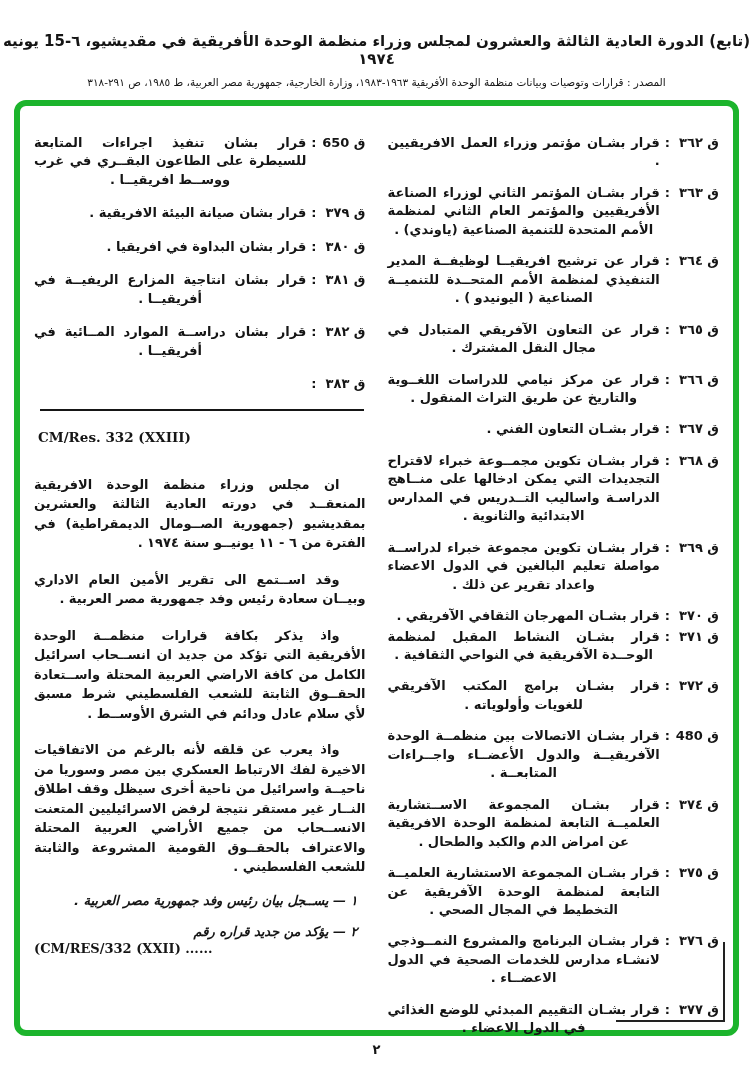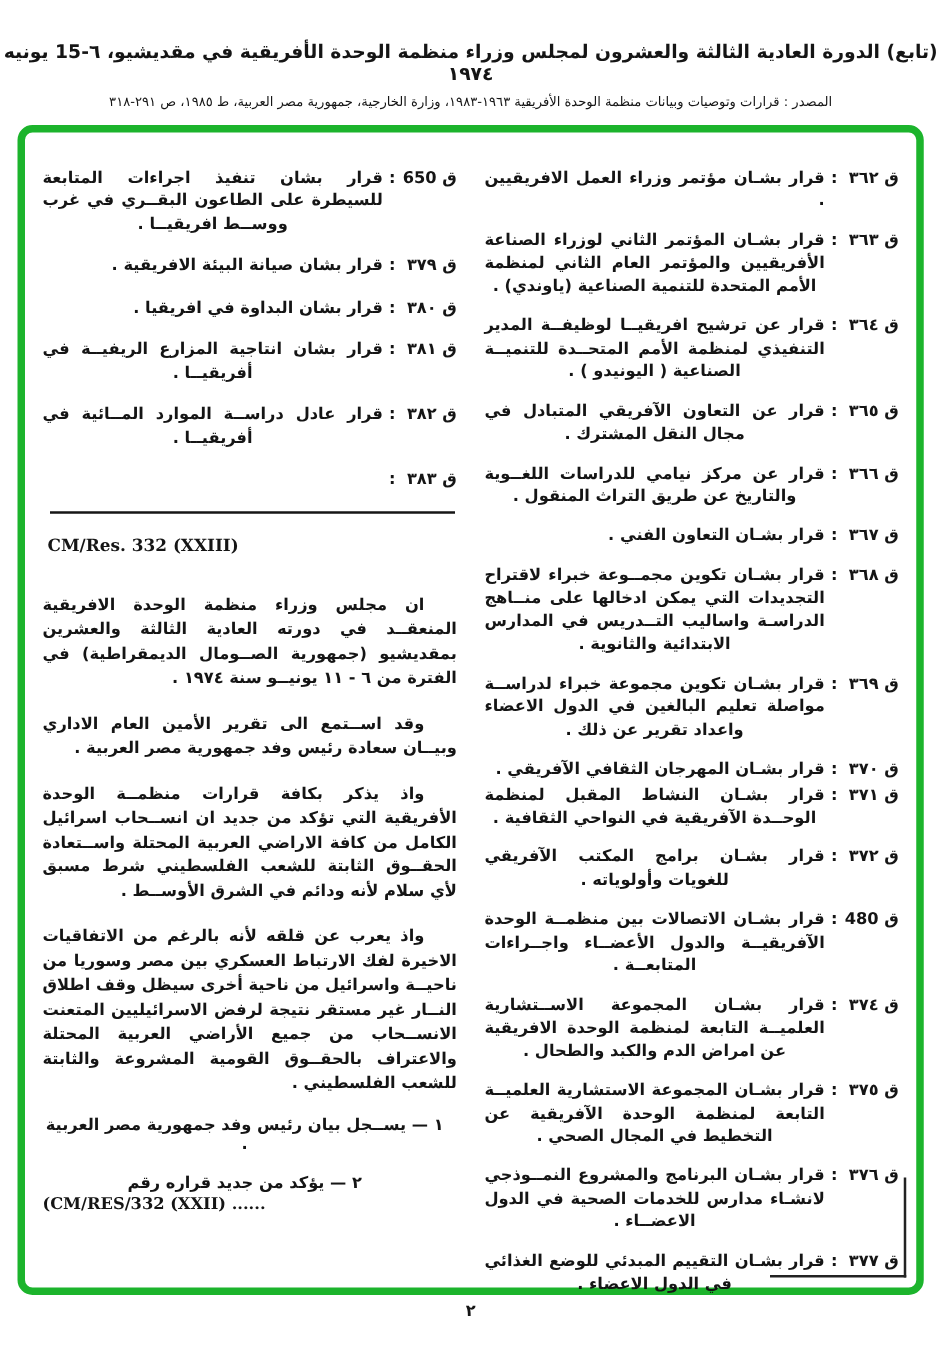--- a/index.html
+++ b/index.html
@@ -40,22 +40,22 @@
   .divider { border-top:2px solid #161616; margin:14px 2px 18px 6px; }
   .cm-ref { direction:ltr; text-align:left; font-weight:bold; font-size:13.5px;
             font-family:"DejaVu Serif", serif; margin:0 6px 0 4px; }
   .doc-title { text-align:center; direction:rtl; font-weight:bold; }
   .doc-title .t1 { font-size:14.5px; margin-top:24px; }
   .doc-title .t2 { font-size:13.5px; margin-top:12px; }
   .doc-title .t3 { font-size:13.5px; margin-top:12px; }
   .doc-p { direction:rtl; text-align:justify; text-indent:26px;
            font-size:13px; font-weight:bold; line-height:1.5; margin-top:17px; }
   .doc-p.first { margin-top:30px; }
-  .doc-point { direction:rtl; text-align:center; font-size:13px; font-weight:bold;
-               margin:16px 8px 0 0; }
+  .doc-point { direction:rtl; text-align:right; font-size:13px; font-weight:bold;
+               margin:16px 8px 0 0;font-style:italic; }
   .doc-ref2 { direction:ltr; text-align:left; font-weight:bold; font-size:13px;
               font-family:"DejaVu Serif", serif; margin-top:2px; }
 
   
   .frame-v { position:absolute; left:723px; top:942px; width:2px; height:80px; background:#222; }
   .frame-h { position:absolute; left:616px; top:1020px; width:109px; height:2px; background:#222; }
 
   
   .pagenum { position:absolute; top:1042px; left:0; right:0; text-align:center;
              font-size:13px; font-weight:bold; }
@@ -171,35 +171,35 @@
           <span class="res-text">قرار بشان البداوة في افريقيا .</span>
         </div>
       <div class="res-item">
           <span class="res-num">ق ٣٨١</span>
           <span class="res-sep">:</span>
           <span class="res-text">قرار بشان انتاجية المزارع الريفيــة في أفريقيــا .</span>
         </div>
       <div class="res-item">
           <span class="res-num">ق ٣٨٢</span>
           <span class="res-sep">:</span>
-          <span class="res-text">قرار عادل دراســة الموارد المــائية في أفريقيــا .</span>
+          <span class="res-text">قرار بشان دراســة الموارد المــائية في أفريقيــا .</span>
         </div>
       <div class="res-item">
           <span class="res-num">ق ٣٨٣</span>
           <span class="res-sep">:</span>
         </div>
 
       <div class="divider"></div>
 
       <div class="cm-ref">CM/Res. 332 (XXIII)</div>
 
 
       <p class="doc-p first">ان مجلس وزراء منظمة الوحدة الافريقية المنعقــد في دورته العادية الثالثة والعشرين بمقديشيو (جمهورية الصــومال الديمقراطية) في الفترة من ٦ - ١١ يونيــو سنة ١٩٧٤ .</p>
       <p class="doc-p">وقد اســتمع الى تقرير الأمين العام الاداري وبيــان سعادة رئيس وفد جمهورية مصر العربية .</p>
-      <p class="doc-p">واذ يذكر بكافة قرارات منظمــة الوحدة الأفريقية التي تؤكد من جديد ان انســحاب اسرائيل الكامل من كافة الاراضي العربية المحتلة واســتعادة الحقــوق الثابتة للشعب الفلسطيني شرط مسبق لأي سلام لأنه ودائم في الشرق الأوســط .</p>
+      <p class="doc-p">واذ يذكر بكافة قرارات منظمــة الوحدة الأفريقية التي تؤكد من جديد ان انســحاب اسرائيل الكامل من كافة الاراضي العربية المحتلة واســتعادة الحقــوق الثابتة للشعب الفلسطيني شرط مسبق لأي سلام عادل ودائم في الشرق الأوســط .</p>
       <p class="doc-p">واذ يعرب عن قلقه لأنه بالرغم من الاتفاقيات الاخيرة لفك الارتباط العسكري بين مصر وسوريا من ناحيــة واسرائيل من ناحية أخرى سيظل وقف اطلاق النــار غير مستقر نتيجة لرفض الاسرائيليين المتعنت الانســحاب من جميع الأراضي العربية المحتلة والاعتراف بالحقــوق القومية المشروعة والثابتة للشعب الفلسطيني .</p>
 
       <div class="doc-point">١ — يســجل بيان رئيس وفد جمهورية مصر العربية .</div>
       <div class="doc-point">٢ — يؤكد من جديد قراره رقم</div>
       <div class="doc-ref2">(CM/RES/332 (XXII) ......</div>
     </div>
 
   </div>
 </div>
 

